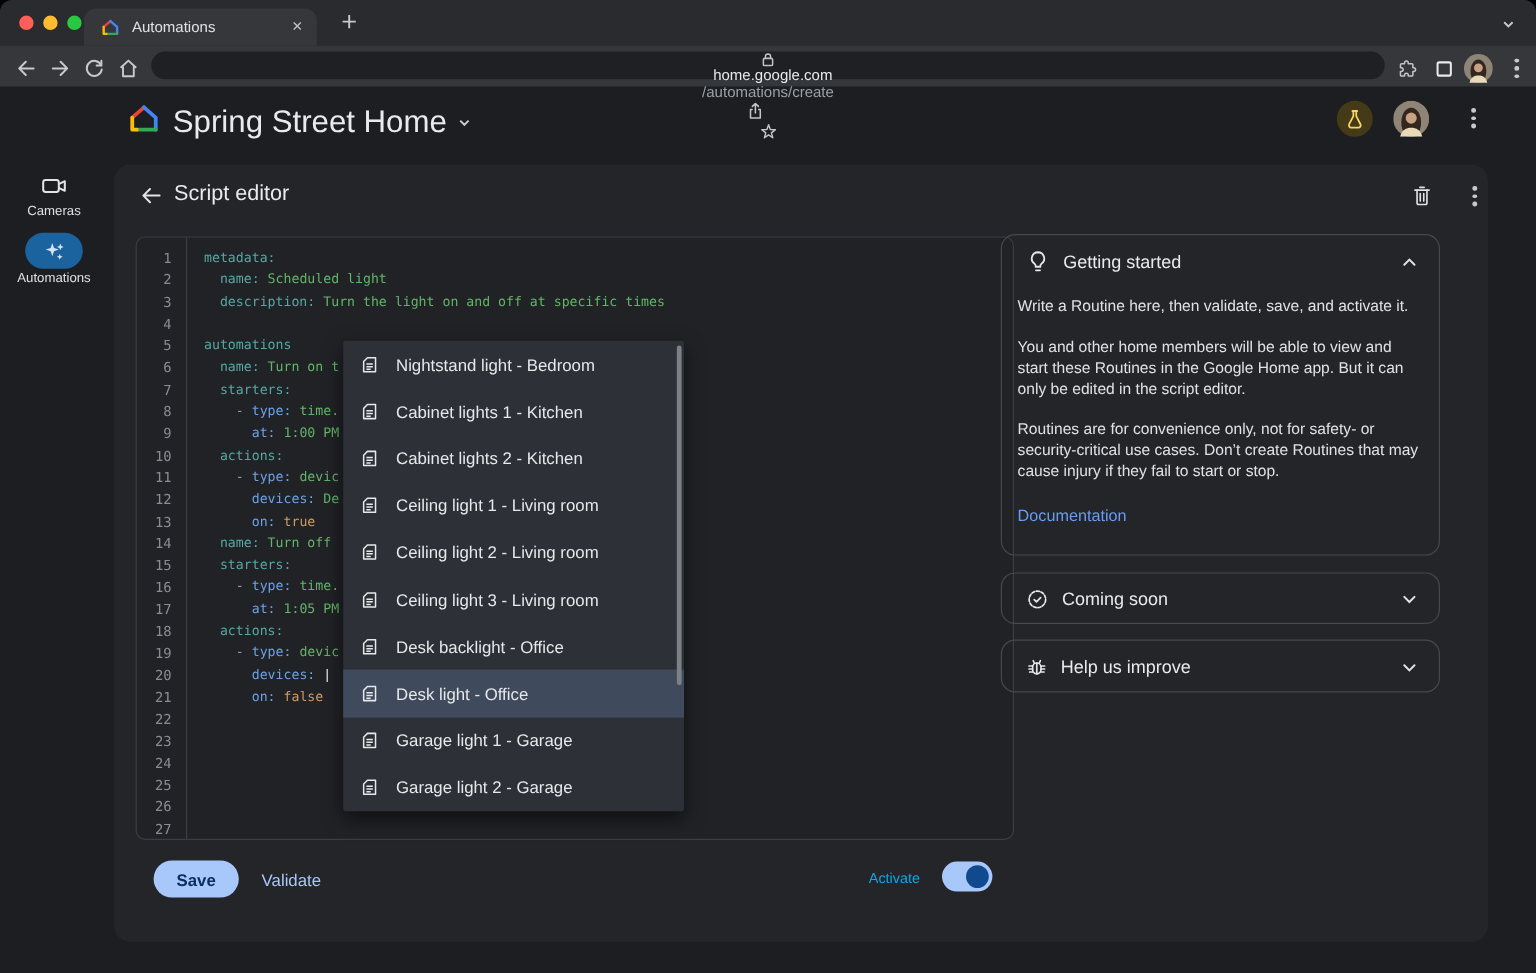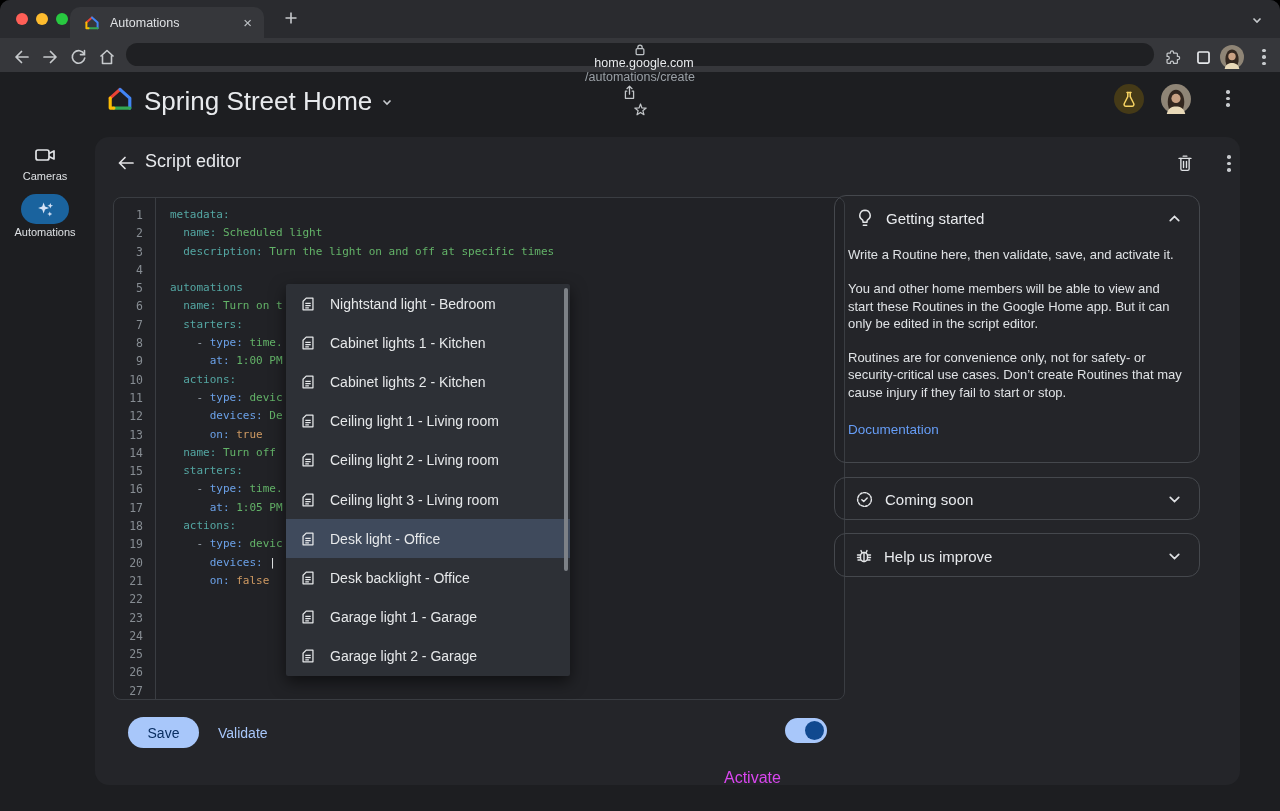--- a/index.html
+++ b/index.html
@@ -58,23 +58,23 @@
   
   .dropdown{position:absolute;left:172px;top:86px;width:284px;height:392px;background:#2d3036;
             box-shadow:0 6px 16px rgba(0,0,0,.55);display:flex;flex-direction:column;z-index:5;border-radius:2px;}
   .dd-item{flex:1;display:flex;align-items:center;padding-left:13px;gap:13px;}
   .dd-item span{font-size:14px;color:#e6e8ea;}
   .dd-item.sel{background:#3f4a5c;}
   .dd-scroll{position:absolute;right:2px;top:4px;width:4px;height:283px;background:#7d8187;border-radius:2px;}
 
   
   .save-btn{position:absolute;left:33px;top:580px;width:71px;height:31px;border-radius:16px;background:#a8c7fa;
-            color:#0a2f62;font-size:14px;font-weight:400;display:flex;align-items:center;justify-content:center;}
+            color:#0a2f62;font-size:14px;font-weight:700;display:flex;align-items:center;justify-content:center;}
   .validate{position:absolute;left:123px;top:588px;font-size:14px;font-weight:500;color:#a8c7fa;}
-  .activate-lbl{position:absolute;left:629px;top:588px;font-size:16px;color:#d946ef;margin-top:44px;}
+  .activate-lbl{position:absolute;left:629px;top:588px;font-size:12px;color:#0ea5e9;}
   .toggle{position:absolute;left:690px;top:581px;width:42px;height:25px;border-radius:13px;background:#a8c7fa;}
   .toggle .knob{position:absolute;right:3px;top:3px;width:19px;height:19px;border-radius:50%;background:#11498f;}
 
   
   .card{position:absolute;left:739px;width:366px;border:1px solid #45484d;border-radius:12px;box-sizing:border-box;}
   .card-head{position:absolute;left:0;top:0;right:0;height:44px;display:flex;align-items:center;
              padding:0 16px 0 19px;box-sizing:border-box;gap:10px;}
   .card-title{font-size:15px;color:#e8eaed;flex:1;}
   .card-body{position:absolute;left:13px;right:15px;top:50px;}
   .card-body p{margin:0 0 17px 0;font-size:13px;line-height:17.3px;color:#dfe2e5;}
@@ -367,33 +367,33 @@
               </svg>
               <span>Ceiling light 2 - Living room</span>
             </div>
             <div class="dd-item">
               <svg width="18" height="18" viewBox="0 0 20 20" fill="none" stroke="#e6e8ea" stroke-width="1.4" stroke-linejoin="round">
                 <path d="M8 3.5 H15.5 V16.5 H4.5 V7 Z"></path>
                 <path d="M7 9.2 h6 M7 11.7 h6 M7 14.2 h4"></path>
               </svg>
               <span>Ceiling light 3 - Living room</span>
             </div>
+            <div class="dd-item">
+              <svg width="18" height="18" viewBox="0 0 20 20" fill="none" stroke="#e6e8ea" stroke-width="1.4" stroke-linejoin="round">
+                <path d="M8 3.5 H15.5 V16.5 H4.5 V7 Z"></path>
+                <path d="M7 9.2 h6 M7 11.7 h6 M7 14.2 h4"></path>
+              </svg>
+              <span>Desk backlight - Office</span>
+            </div>
             <div class="dd-item sel">
               <svg width="18" height="18" viewBox="0 0 20 20" fill="none" stroke="#e6e8ea" stroke-width="1.4" stroke-linejoin="round">
                 <path d="M8 3.5 H15.5 V16.5 H4.5 V7 Z"></path>
                 <path d="M7 9.2 h6 M7 11.7 h6 M7 14.2 h4"></path>
               </svg>
               <span>Desk light - Office</span>
-            </div>
-            <div class="dd-item">
-              <svg width="18" height="18" viewBox="0 0 20 20" fill="none" stroke="#e6e8ea" stroke-width="1.4" stroke-linejoin="round">
-                <path d="M8 3.5 H15.5 V16.5 H4.5 V7 Z"></path>
-                <path d="M7 9.2 h6 M7 11.7 h6 M7 14.2 h4"></path>
-              </svg>
-              <span>Desk backlight - Office</span>
             </div>
             <div class="dd-item">
               <svg width="18" height="18" viewBox="0 0 20 20" fill="none" stroke="#e6e8ea" stroke-width="1.4" stroke-linejoin="round">
                 <path d="M8 3.5 H15.5 V16.5 H4.5 V7 Z"></path>
                 <path d="M7 9.2 h6 M7 11.7 h6 M7 14.2 h4"></path>
               </svg>
               <span>Garage light 1 - Garage</span>
             </div>
             <div class="dd-item">
               <svg width="18" height="18" viewBox="0 0 20 20" fill="none" stroke="#e6e8ea" stroke-width="1.4" stroke-linejoin="round">

